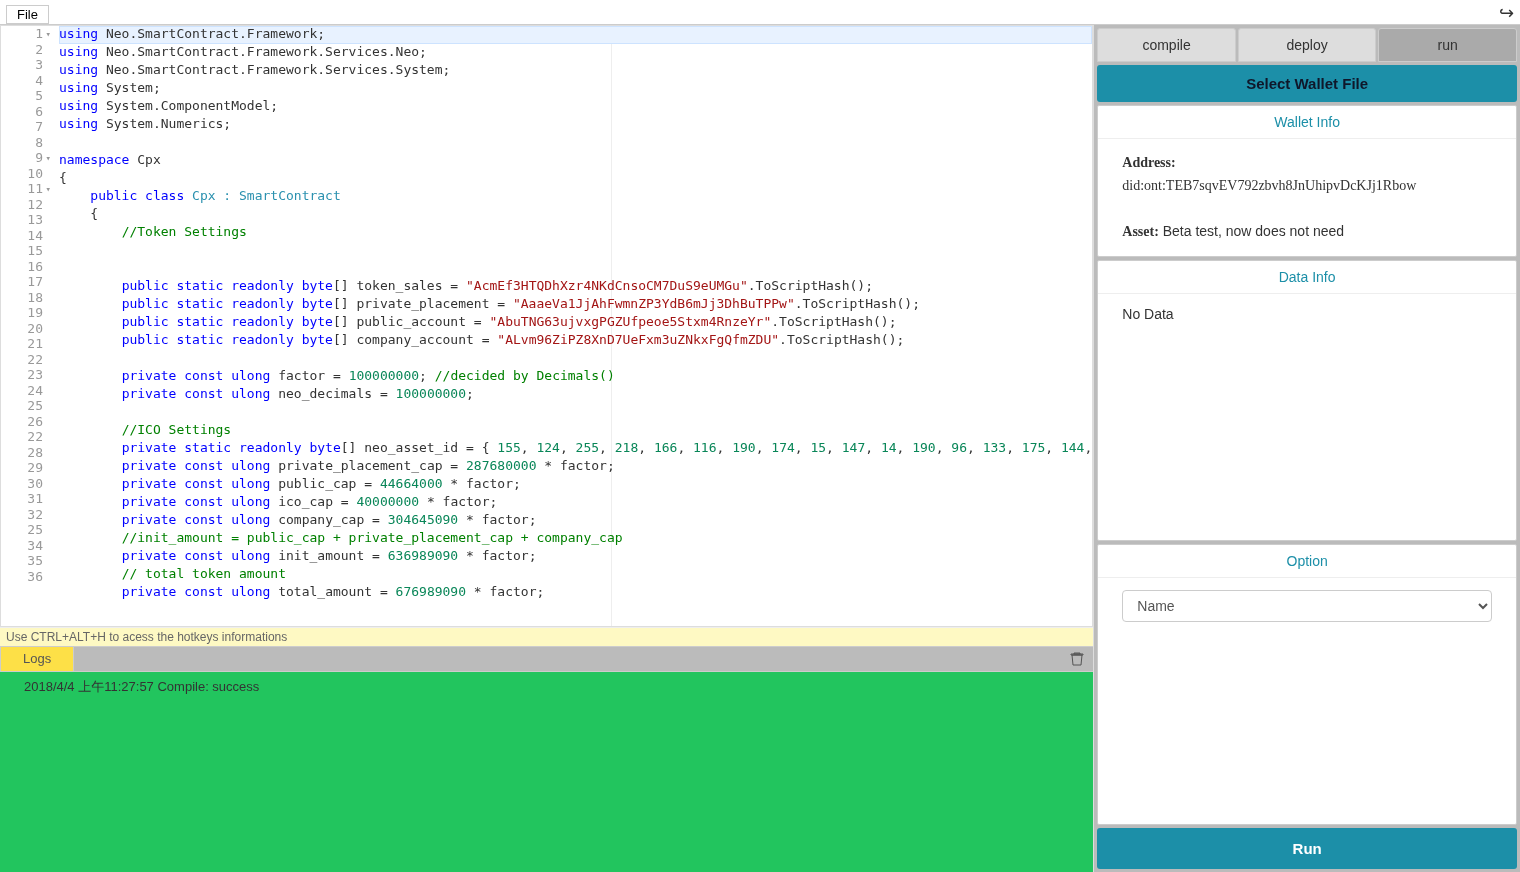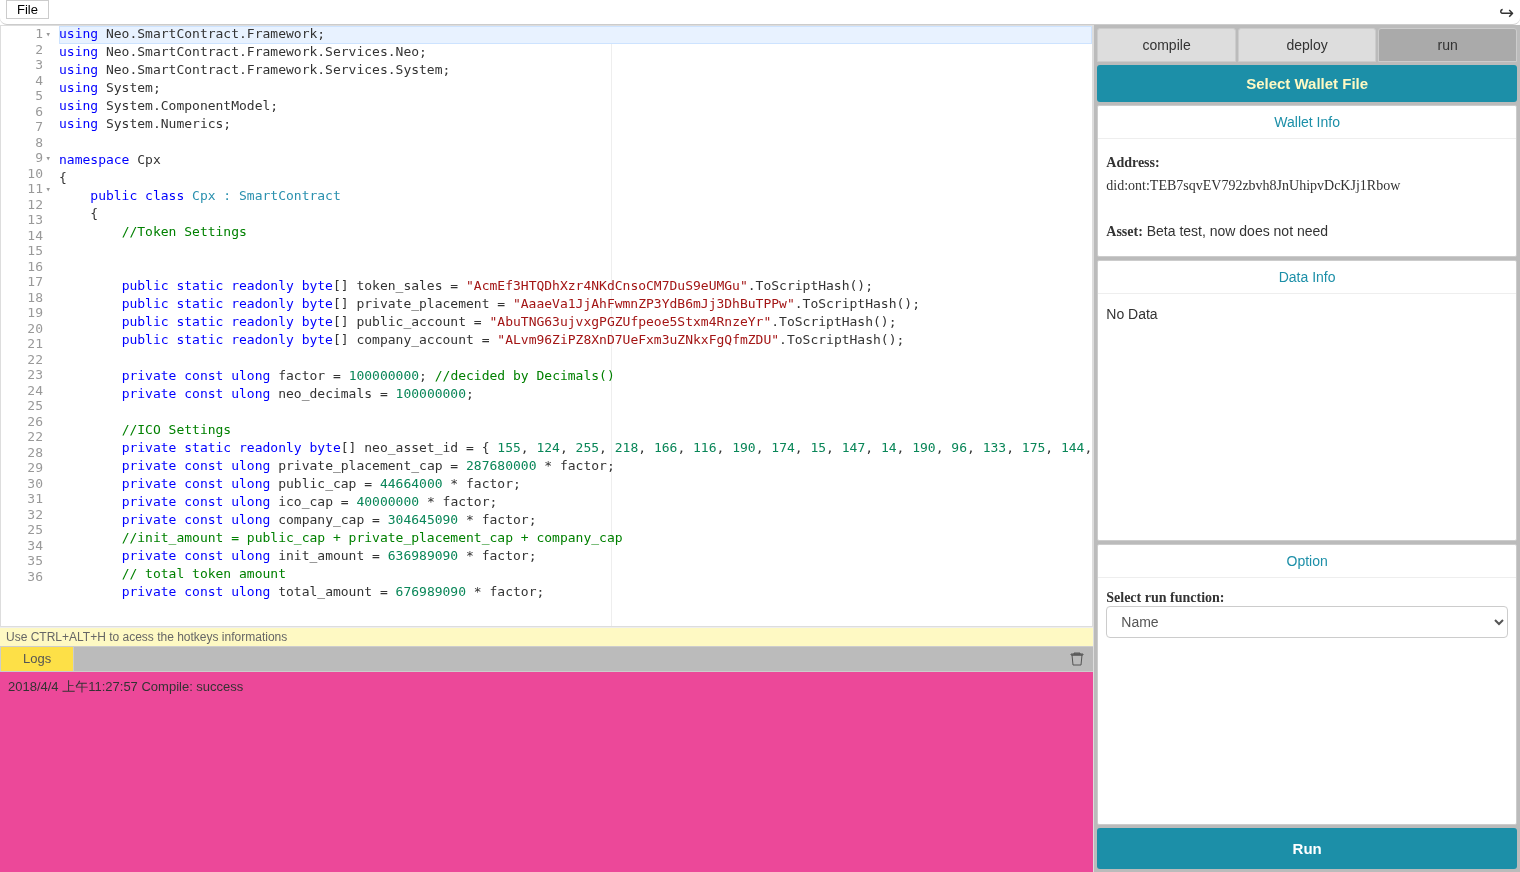--- a/index.html
+++ b/index.html
@@ -9,25 +9,24 @@
   color: #333;
   width: 1520px;
   height: 872px;
   overflow: hidden;
   display: flex;
   flex-direction: column;
 }
 .top-bar {
   height: 25px;
   display: flex;
-  align-items: flex-start;
+  align-items: flex-end;
   border-bottom: 1px solid #ccc;
   position: relative;
   padding-left: 6px;
-  border-radius: 7px;
 }
 .file-btn {
   border: 1px solid #ccc;
   background: #fff;
   padding: 1px 10px;
   font-size: 13px;
   cursor: pointer;
 }
 .share-icon {
   position: absolute;
@@ -116,22 +115,22 @@
 }
 .trash {
   margin-left: auto;
   display: flex;
   align-items: center;
   padding-right: 8px;
   cursor: pointer;
 }
 .console {
   flex: 0 0 200px;
-  background: #ec4899;
-  padding: 6px 8px;
+  background: #22c55e;
+  padding: 6px 24px;
   font-size: 13px;
   color: #333;
   font-family: -apple-system, sans-serif;
 }
 .right-pane {
   width: 460px;
   display: flex;
   flex-direction: column;
   background: #bbb;
   padding: 3px;
@@ -147,21 +146,21 @@
   padding: 8px 16px;
   background: #ddd;
   border: 1px solid #ccc;
   border-radius: 3px 3px 0 0;
   cursor: pointer;
   font-size: 14px;
 }
 .right-tab.active { background: #aaa; }
 .select-wallet {
   background: #1c8fa8;
-  color: #fef9c3;
+  color: #0f172a;
   text-align: center;
   padding: 10px 0;
   font-weight: 600;
   cursor: pointer;
   font-size: 15px;
   border-radius: 3px;
 }
 .panel {
   background: #fff;
   border: 1px solid #ccc;
@@ -170,21 +169,21 @@
   flex-direction: column;
 }
 .panel-header {
   text-align: center;
   color: #1c8fa8;
   padding: 8px 12px;
   border-bottom: 1px solid #eee;
   font-size: 14px;
 }
 .panel-body {
-  padding: 12px 8px;
+  padding: 12px 24px;
   font-size: 14px;
   color: #333;
 }
 .panel-body .label { font-weight: bold; font-family: Georgia, serif; }
 .panel-body .value { font-family: Georgia, serif; }
 .wallet-panel .panel-body { line-height: 1.6; }
 .basic-panel { flex: 1; }
 .option-panel { flex: 1; }
 .select-control {
   width: 100%;
@@ -291,21 +290,20 @@
     </div>
 
     <div class="panel basic-panel">
       <div class="panel-header">Data Info</div>
       <div class="panel-body">No Data</div>
     </div>
 
     <div class="panel option-panel">
       <div class="panel-header">Option</div>
       <div class="panel-body">
-        <div style="font-weight:bold;font-family:Georgia,serif">Select run function:</div>
         <select class="select-control">
           <option>Name</option>
         </select>
       </div>
     </div>
 
     <div class="run-btn">Run</div>
   </div>
 </div>
 

